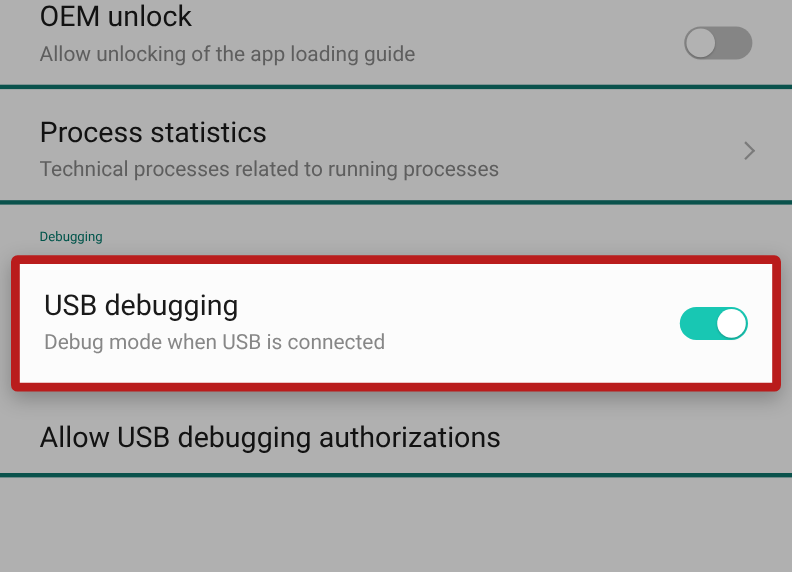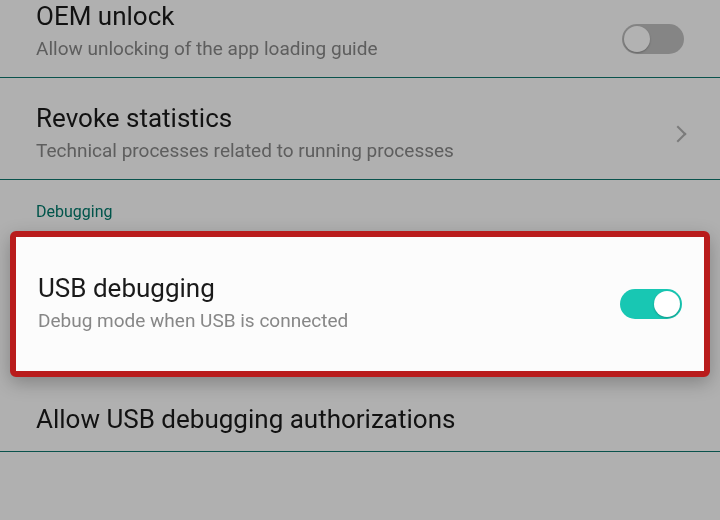--- a/index.html
+++ b/index.html
@@ -4,42 +4,42 @@
 <style>
   * { box-sizing: border-box; margin: 0; padding: 0; }
   html, body { width: 720px; height: 520px; overflow: hidden; font-family: -apple-system, "Segoe UI", Roboto, "Helvetica Neue", Arial, sans-serif; }
   body { background: #fcfcfc; position: relative; }
 
   .dim-overlay { position: absolute; inset: 0; background: rgba(0,0,0,0.30); pointer-events: none; z-index: 5; }
 
   .settings-list { position: absolute; inset: 0; display: flex; flex-direction: column; }
 
   .row { padding: 0 36px; position: relative; }
-  .row-sep { border-bottom: 1px solid #0f766e; }
+  .row-sep { border-bottom: 4px solid #0f766e; }
 
   .row-inner { display: flex; align-items: center; justify-content: space-between; }
 
   .text-col { display: flex; flex-direction: column; padding: 14px 0 16px 0; }
   .title { font-size: 26px; line-height: 1.25; color: #1a1a1a; font-weight: 400; }
   .subtitle { font-size: 19px; line-height: 1.3; color: #878787; margin-top: 4px; }
 
-  .section-header { font-size: 16px; color: #00796b; padding: 22px 36px 10px 36px; }
+  .section-header { font-size: 12px; color: #00796b; padding: 22px 36px 10px 36px; }
 
   .chevron { width: 12px; height: 12px; border-top: 2px solid #b0b0b0; border-right: 2px solid #b0b0b0; transform: rotate(45deg); flex: 0 0 auto; margin-left: 16px; }
 
   .switch { width: 62px; height: 30px; border-radius: 15px; position: relative; flex: 0 0 auto; margin-left: 16px; }
   .switch .thumb { position: absolute; top: 2px; width: 26px; height: 26px; border-radius: 50%; background: #fff; box-shadow: 0 1px 2px rgba(0,0,0,0.25); }
   .switch.off { background: #bfbfbf; }
   .switch.off .thumb { left: 2px; }
   .switch.on { background: #18c7b3; }
   .switch.on .thumb { right: 2px; }
 
   
   .highlight-wrap { position: relative; z-index: 10; margin: 0 10px; }
-  .highlight-border { border: 6px solid #b91c1c; border-radius: 6px; background: #fcfcfc; padding: 17px 22px; box-shadow: 0 6px 18px rgba(0,0,0,0.25); }
+  .highlight-border { border: 8px solid #b91c1c; border-radius: 6px; background: #fcfcfc; padding: 4px 22px; box-shadow: 0 6px 18px rgba(0,0,0,0.25); }
   .highlight-border .row { padding: 0; }
   .highlight-border .text-col { padding: 18px 0 20px 0; }
 
   
   .first-row .text-col { padding-top: 0; }
   .first-row { padding-top: 0; }
 
   .spacer-after-sep { height: 10px; }
 </style>
 </head>
@@ -57,21 +57,21 @@
         <div class="thumb"></div>
       </div>
     </div>
   </div>
 
   <div class="spacer-after-sep"></div>
 
   <div class="row row-sep">
     <div class="row-inner">
       <div class="text-col">
-        <span class="title">Revoke statistics</span>
+        <span class="title">Process statistics</span>
         <span class="subtitle">Technical processes related to running processes</span>
       </div>
       <div class="chevron"></div>
     </div>
   </div>
 
   <div class="section-header">Debugging</div>
 
   <div class="highlight-wrap">
     <div class="highlight-border">

